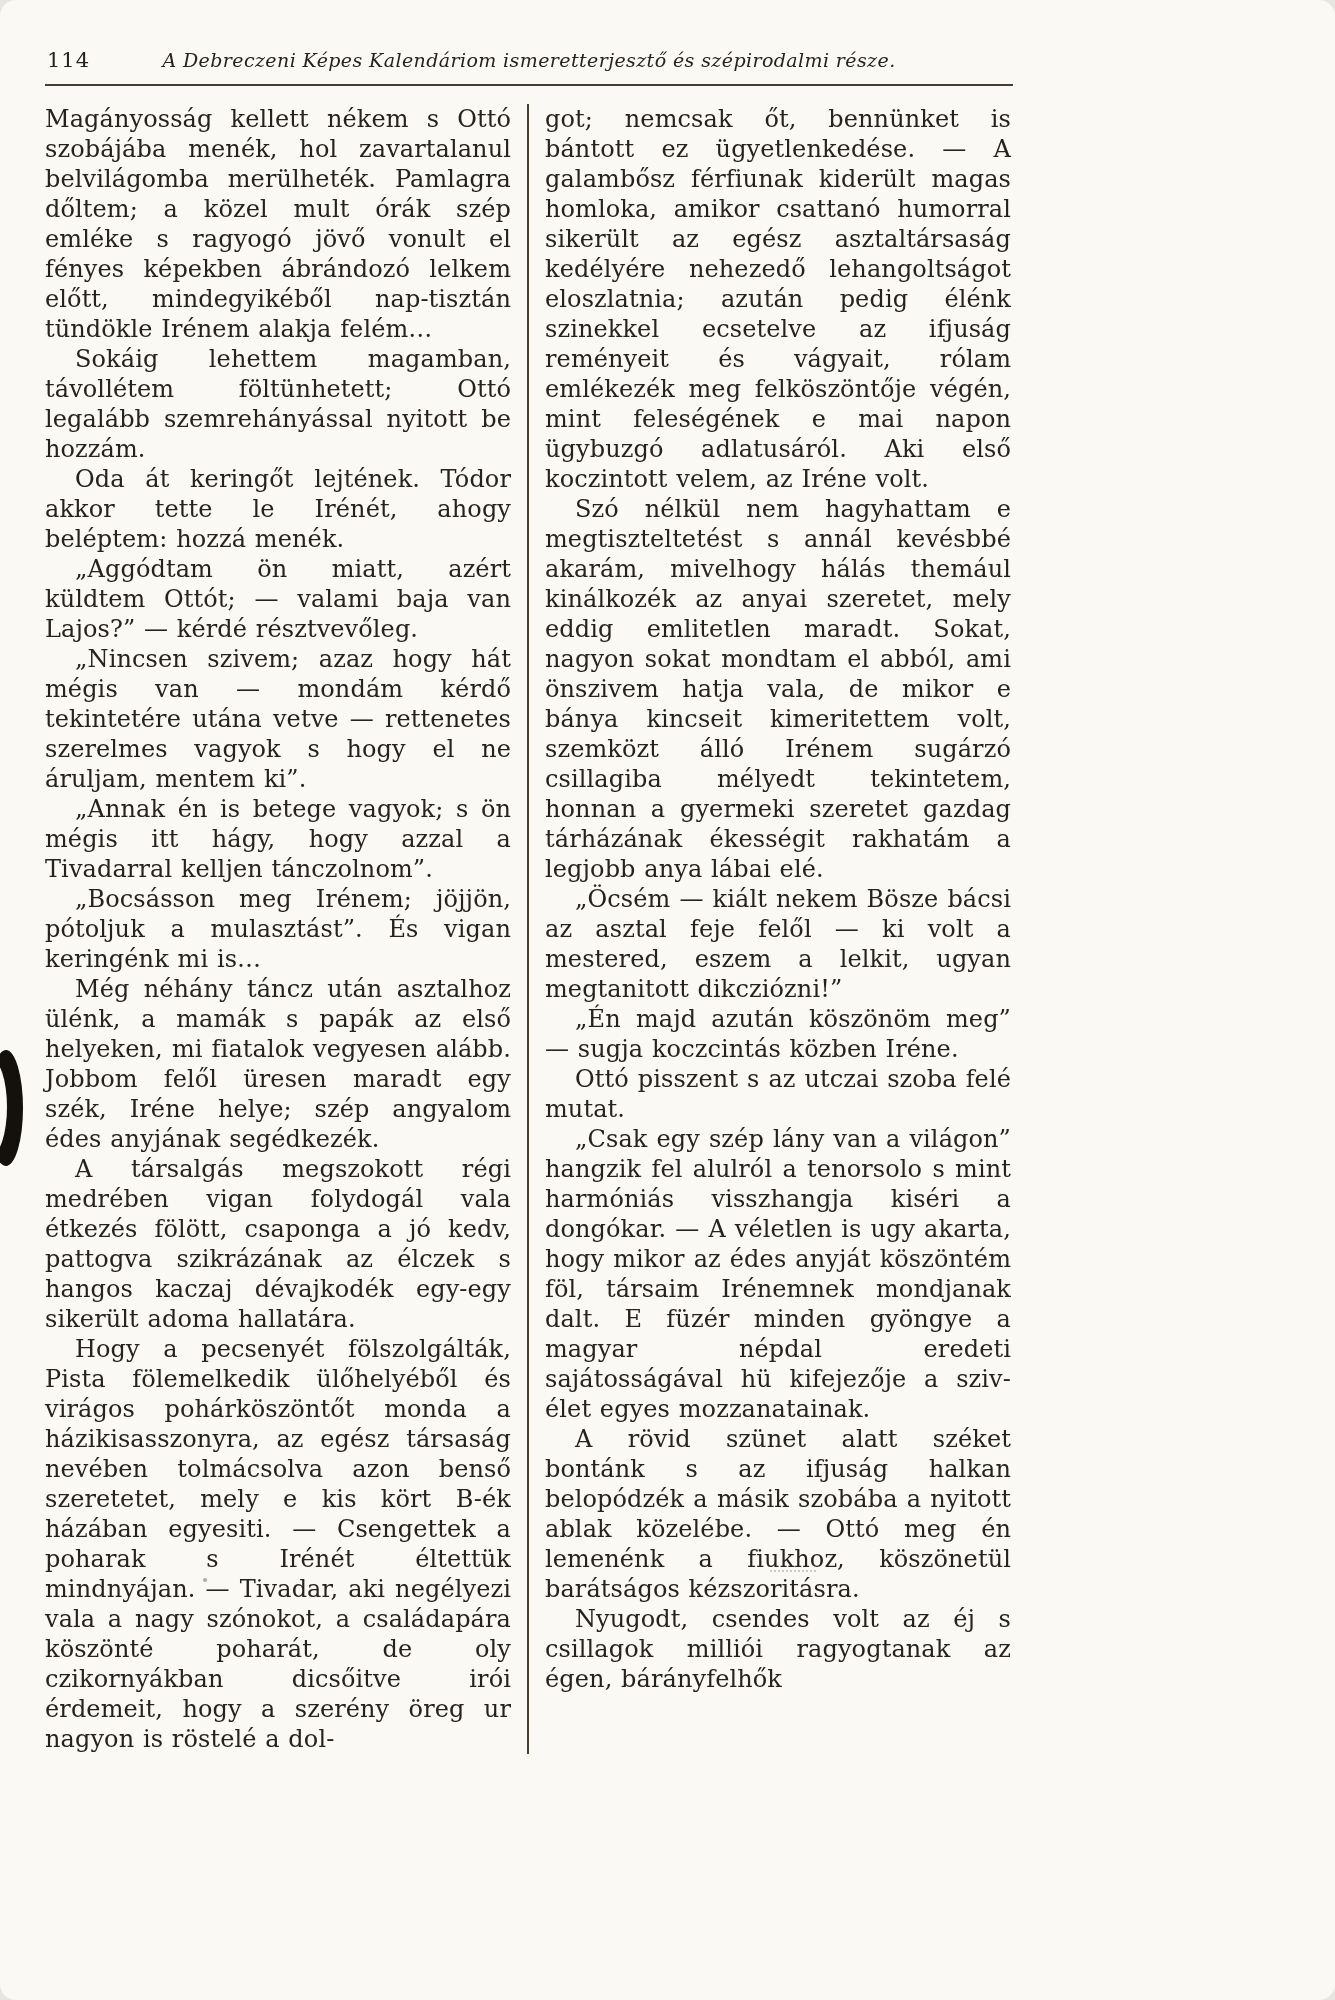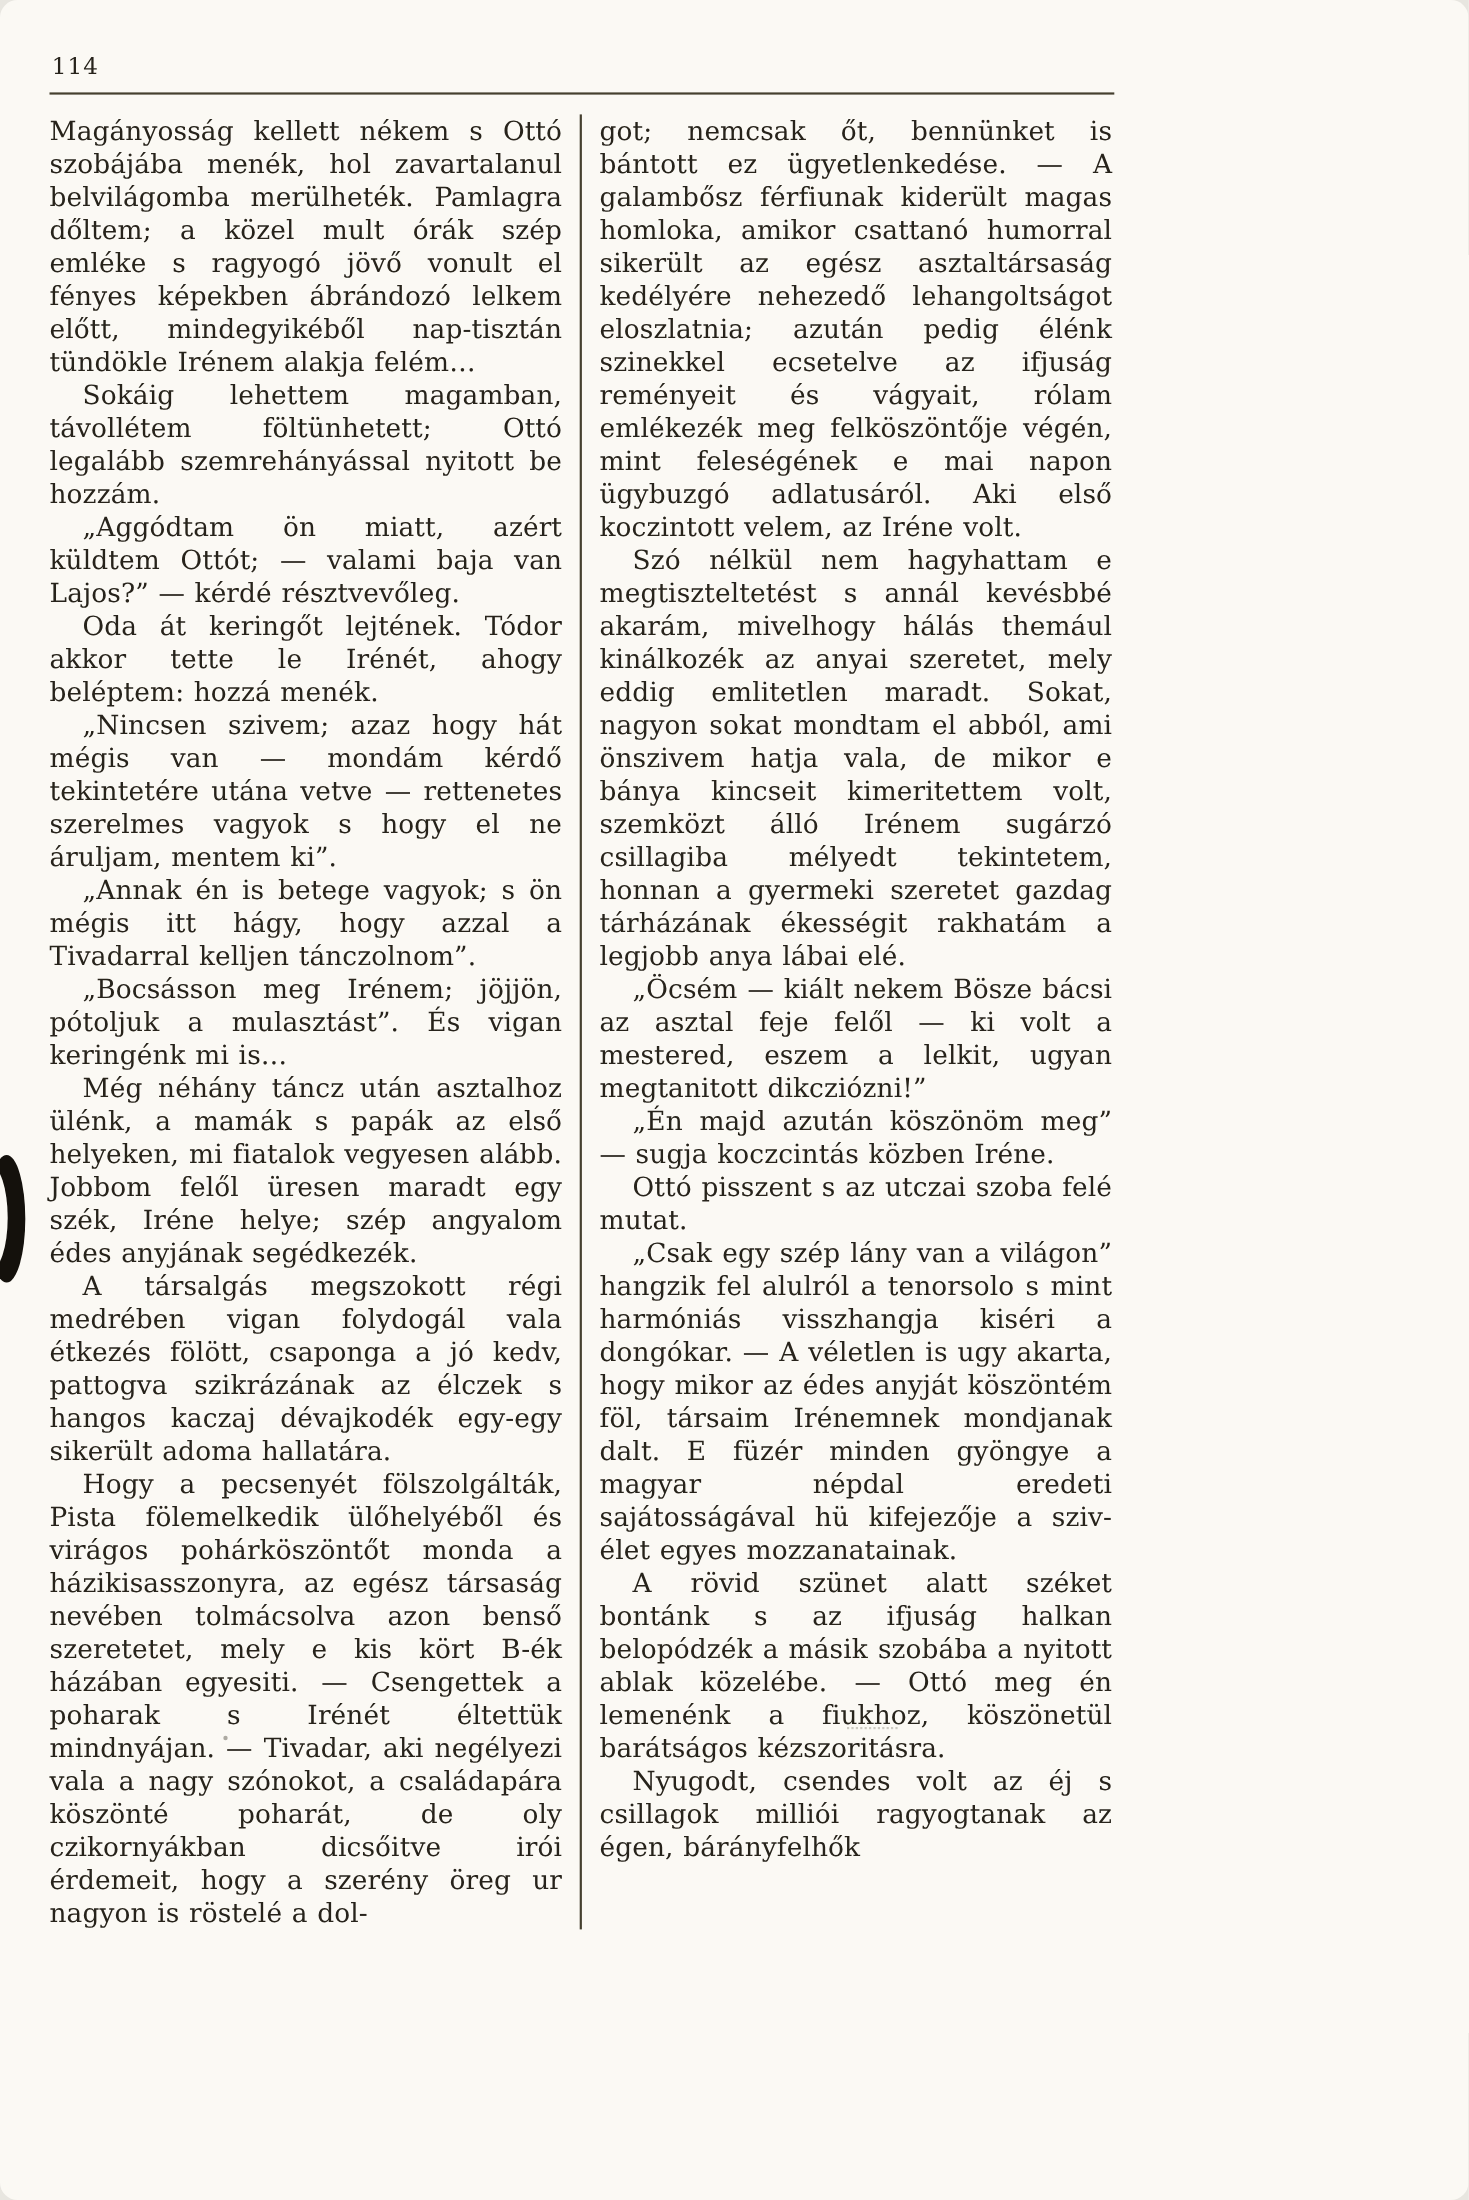--- a/index.html
+++ b/index.html
@@ -98,30 +98,31 @@
   }
 </style>
 </head>
 <body>
 
 <div class="page">
   <div class="content">
 
     <header class="page-header">
       <span class="page-number">114</span>
+      <span class="running-title">A Debreczeni Képes Kalendáriom ismeretterjesztő és szépirodalmi része.</span>
     </header>
 
     <div class="header-rule"></div>
 
     <main class="columns">
       <section class="column" id="col-left">
           <p class="para">Magányosság kellett nékem s Ottó szobájába menék, hol zavartalanul belvilágomba merülheték. Pamlagra dőltem; a közel mult órák szép emléke s ragyogó jövő vonult el fényes képekben ábrándozó lelkem előtt, mindegyikéből nap-tisztán tündökle Irénem alakja felém…</p>
           <p class="para indent">Sokáig lehettem magamban, távollétem föltünhetett; Ottó legalább szemrehányással nyitott be hozzám.</p>
+          <p class="para indent">Oda át keringőt lejtének. Tódor akkor tette le Irénét, ahogy beléptem: hozzá menék.</p>
           <p class="para indent">„Aggódtam ön miatt, azért küldtem Ottót; — valami baja van Lajos?” — kérdé résztvevőleg.</p>
-          <p class="para indent">Oda át keringőt lejtének. Tódor akkor tette le Irénét, ahogy beléptem: hozzá menék.</p>
           <p class="para indent">„Nincsen szivem; azaz hogy hát mégis van — mondám kérdő tekintetére utána vetve — rettenetes szerelmes vagyok s hogy el ne áruljam, mentem ki”.</p>
           <p class="para indent">„Annak én is betege vagyok; s ön mégis itt hágy, hogy azzal a Tivadarral kelljen tánczolnom”.</p>
           <p class="para indent">„Bocsásson meg Irénem; jöjjön, pótoljuk a mulasztást”. És vigan keringénk mi is…</p>
           <p class="para indent">Még néhány táncz után asztalhoz ülénk, a mamák s papák az első helyeken, mi fiatalok vegyesen alább. Jobbom felől üresen maradt egy szék, Iréne helye; szép angyalom édes anyjának segédkezék.</p>
           <p class="para indent">A társalgás megszokott régi medrében vigan folydogál vala étkezés fölött, csaponga a jó kedv, pattogva szikrázának az élczek s hangos kaczaj dévajkodék egy-egy sikerült adoma hallatára.</p>
           <p class="para indent">Hogy a pecsenyét fölszolgálták, Pista fölemelkedik ülőhelyéből és virágos pohárköszöntőt monda a házikisasszonyra, az egész társaság nevében tolmácsolva azon benső szeretetet, mely e kis kört B-ék házában egyesiti. — Csengettek a poharak s Irénét éltettük mindnyájan. — Tivadar, aki negélyezi vala a nagy szónokot, a családapára köszönté poharát, de oly czikornyákban dicsőitve irói érdemeit, hogy a szerény öreg ur nagyon is röstelé a dol-</p>
         </section>
       <div class="column-divider"></div>
       <section class="column" id="col-right">
           <p class="para">got; nemcsak őt, bennünket is bántott ez ügyetlenkedése. — A galambősz férfiunak kiderült magas homloka, amikor csattanó humorral sikerült az egész asztaltársaság kedélyére nehezedő lehangoltságot eloszlatnia; azután pedig élénk szinekkel ecsetelve az ifjuság reményeit és vágyait, rólam emlékezék meg felköszöntője végén, mint feleségének e mai napon ügybuzgó adlatusáról. Aki első koczintott velem, az Iréne volt.</p>

